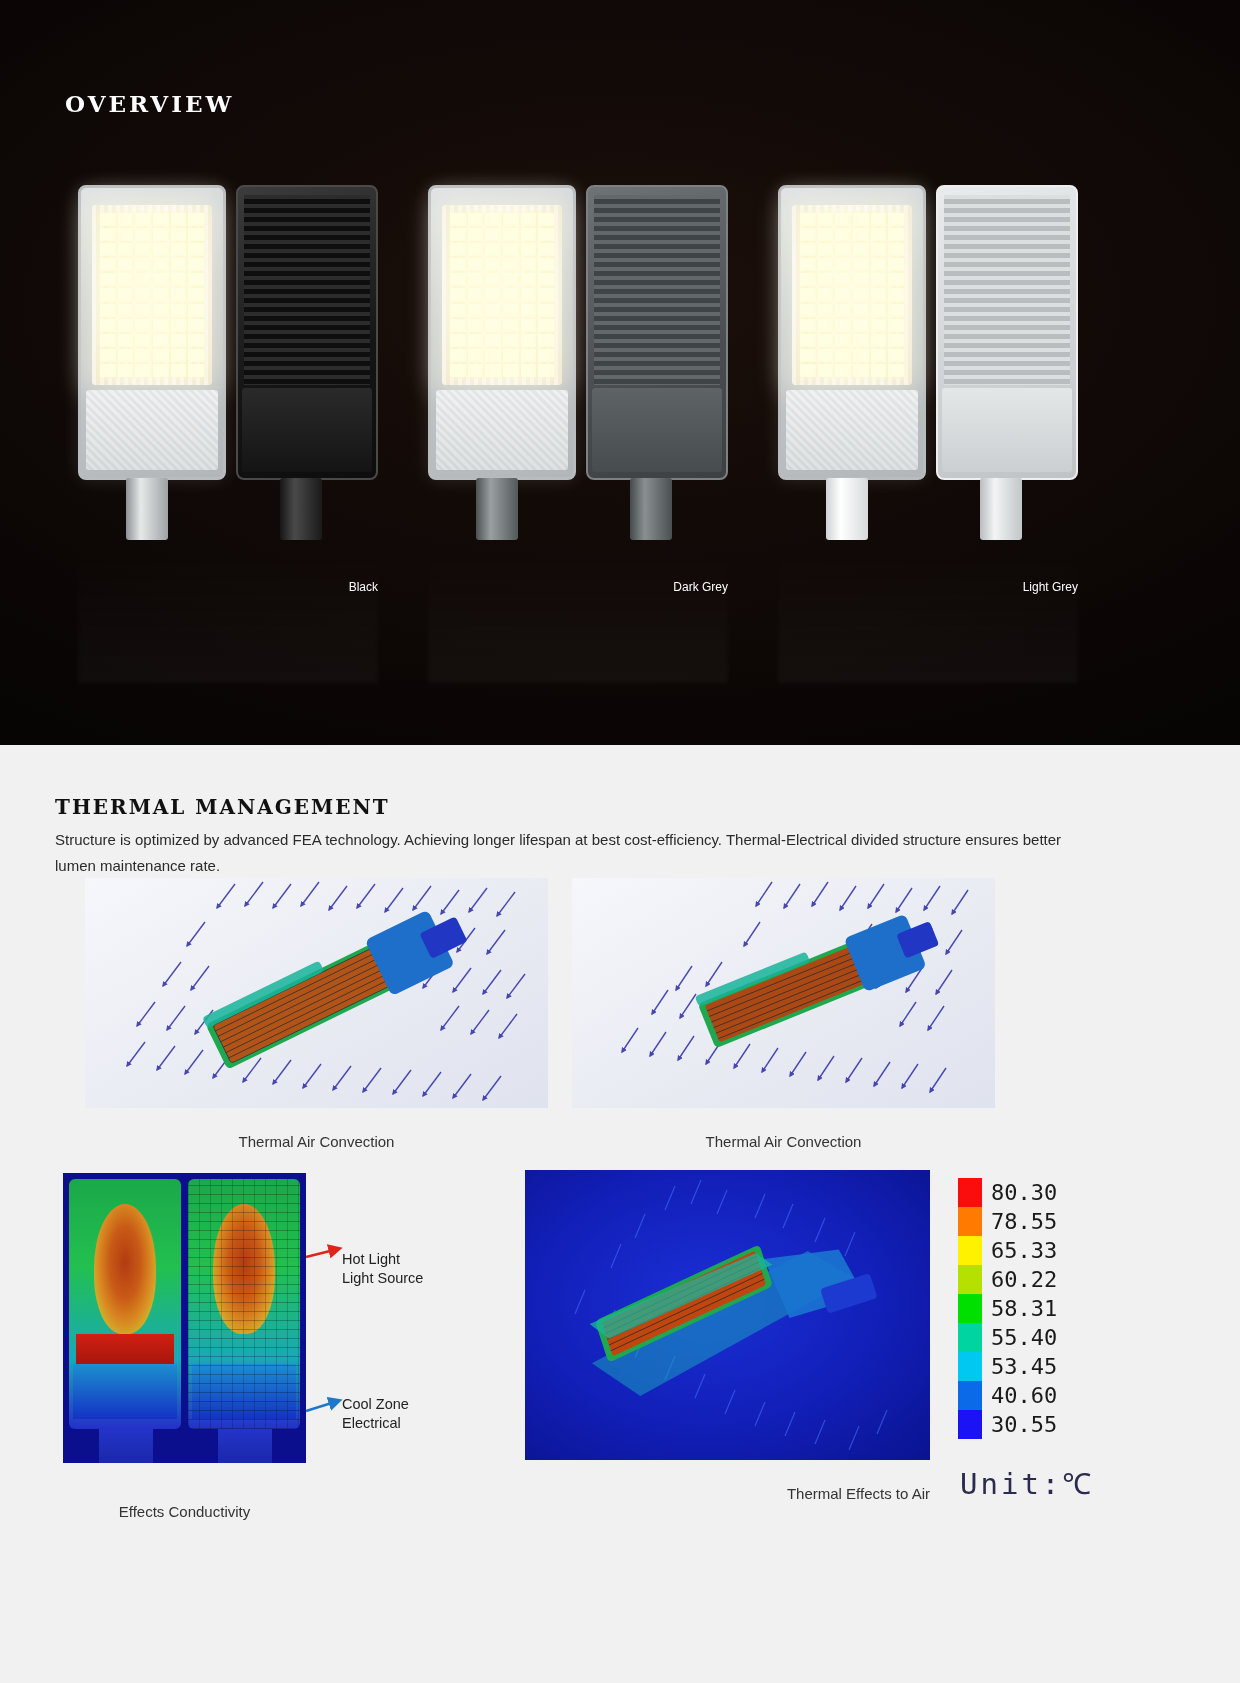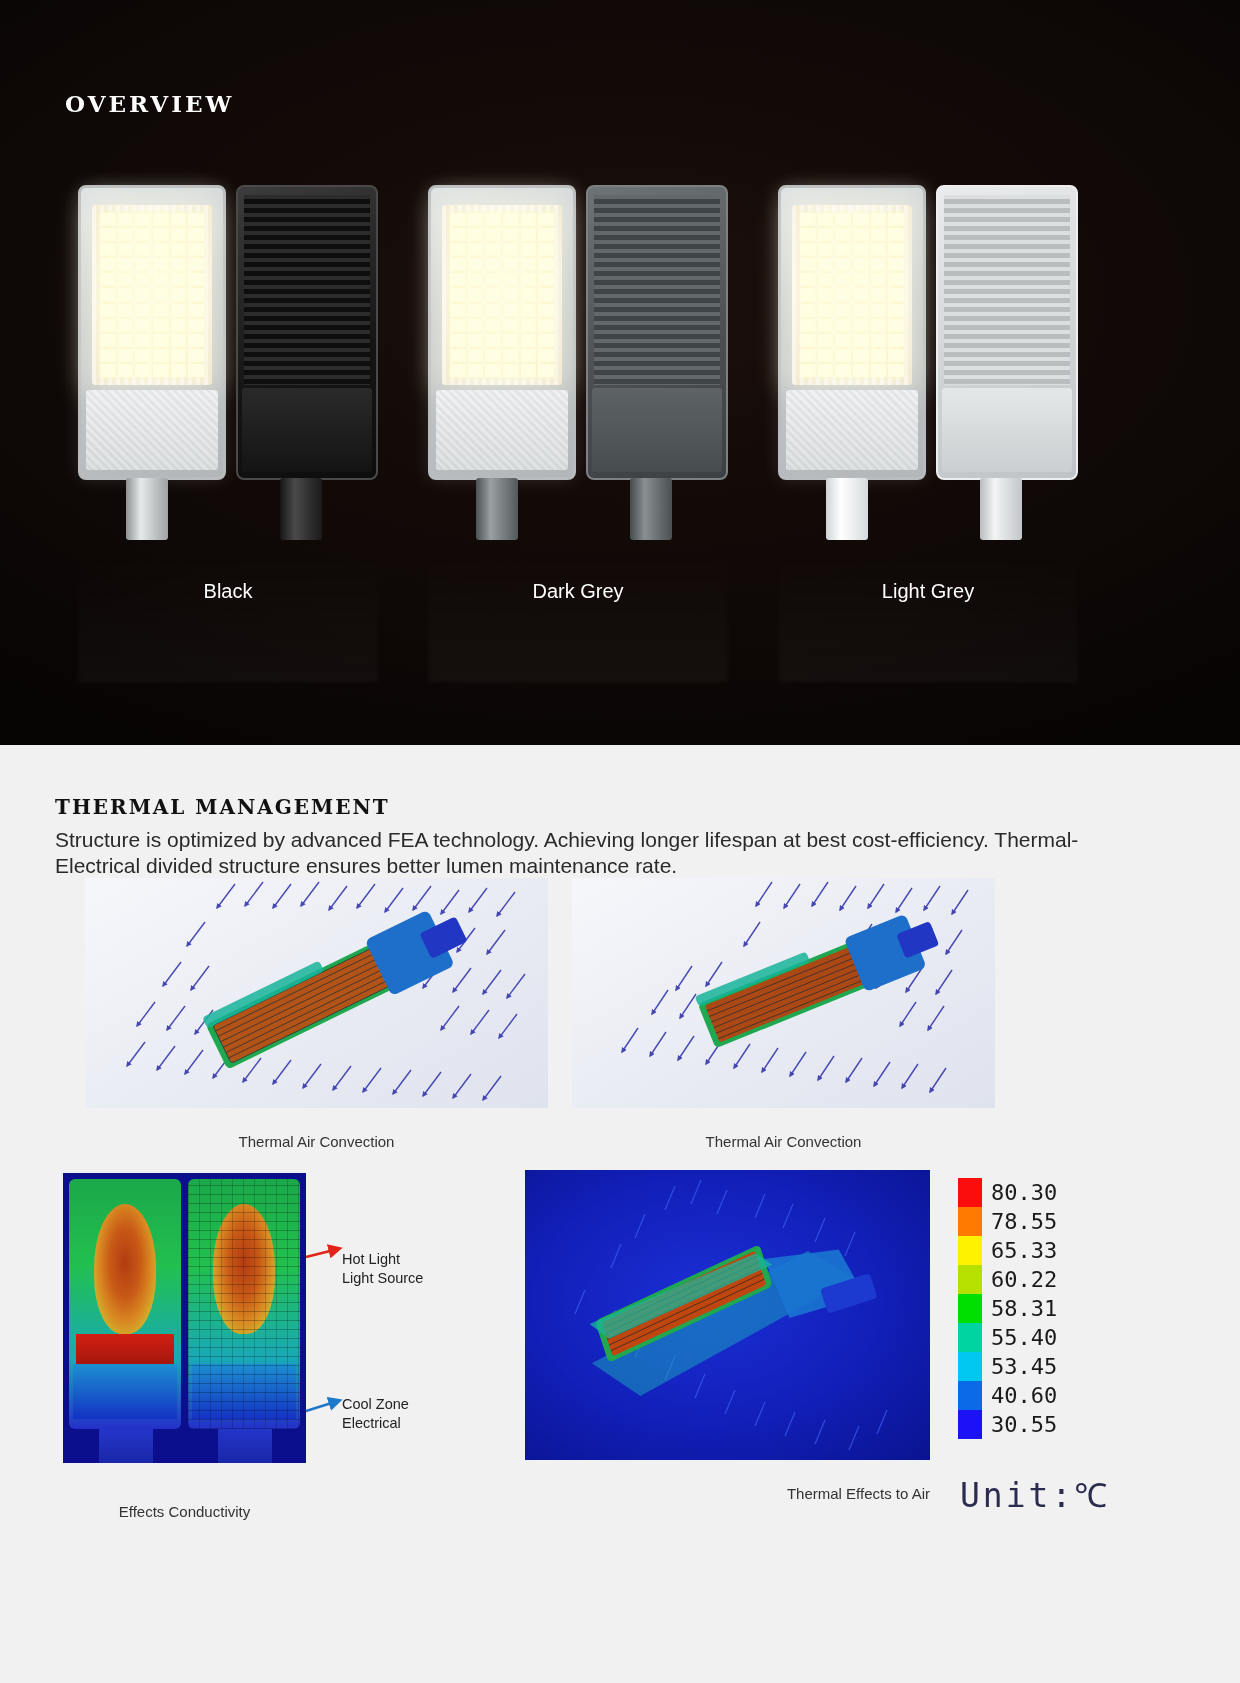--- a/index.html
+++ b/index.html
@@ -163,23 +163,23 @@
     width: 300px; height: 140px;
     background: linear-gradient(180deg, rgba(255,255,255,0.07), rgba(255,255,255,0));
     filter: blur(2px);
     transform: scaleY(-1);
     opacity: 0.5;
   }
   .swatch-label {
     position: absolute;
     top: 395px;
     width: 300px;
-    text-align: center;
+    text-align: right;
     color: #ffffff;
-    font-size: 20px;
+    font-size: 12px;
   }
 
   
   .thermal {
     position: absolute;
     left: 0; top: 745px;
     width: 1240px;
     height: 938px;
     background: #f1f1f1;
   }
@@ -189,21 +189,21 @@
     font-family: "DejaVu Serif", serif;
     font-weight: bold;
     font-size: 20px;
     letter-spacing: 2px;
     color: #111;
   }
   .sec-body {
     position: absolute;
     left: 55px; top: 82px;
     width: 1040px;
-    font-size: 21px;
+    font-size: 15px;
     line-height: 26px;
     color: #2a2a2a;
   }
 
   .sim-img {
     position: absolute;
     border: 0;
     overflow: hidden;
     background: linear-gradient(150deg,#f6f7fb 0%,#e9ebf3 55%,#dfe3ee 100%);
   }
@@ -336,24 +336,23 @@
     margin-left: 9px;
     font-family: "DejaVu Sans Mono", monospace;
     font-size: 22px;
     color: #1a1a1a;
     letter-spacing: 0px;
   }
   .unit {
     position: absolute;
     left: 960px; top: 718px;
     font-family: "DejaVu Sans Mono", monospace;
-    font-size: 33px;
+    font-size: 29px;
     color: #2b2b4f;
     letter-spacing: 3px;
-    margin-top: 9px;
   }
   .pagenum {
     position: absolute;
     left: 0; top: 795px;
     width: 1240px;
     text-align: center;
     font-size: 14px;
     color: #444;
   }
 </style>

